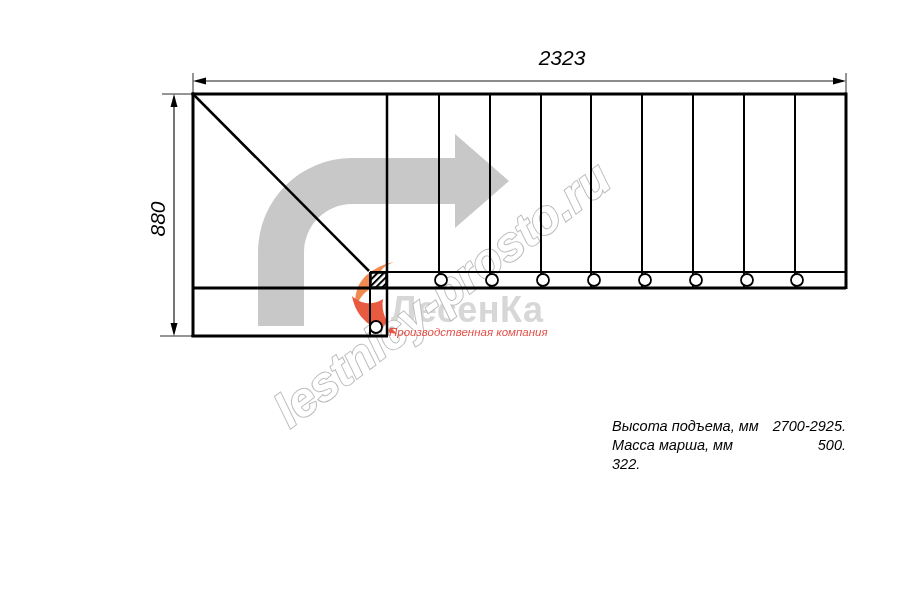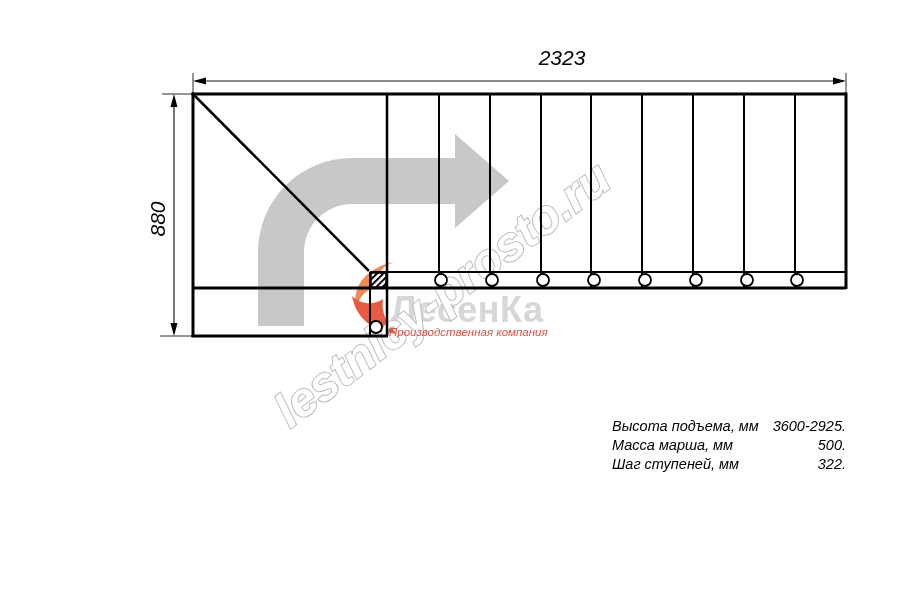--- a/index.html
+++ b/index.html
@@ -129,26 +129,25 @@
 
   <div class="layer txt-layer">
 
     <div class="dim-label" style="left:500px;top:47px;width:124px;">2323</div>
 
     <div class="dim-label vertical" style="left:157px;top:219px;">880</div>
 
     <div class="specs">
       <div class="spec-row">
         <span class="l">Высота подъема, мм</span>
-        <span class="v">3600-2925.</span>
+        <span class="v">2700-2925.</span>
       </div>
       <div class="spec-row">
         <span class="l">Масса марша, мм</span>
         <span class="v">500.</span>
       </div>
       <div class="spec-row">
-        <span class="l">Шаг ступеней, мм</span>
         <span class="v">322.</span>
       </div>
     </div>
   </div>
 
 </div>
 
 </body></html>

